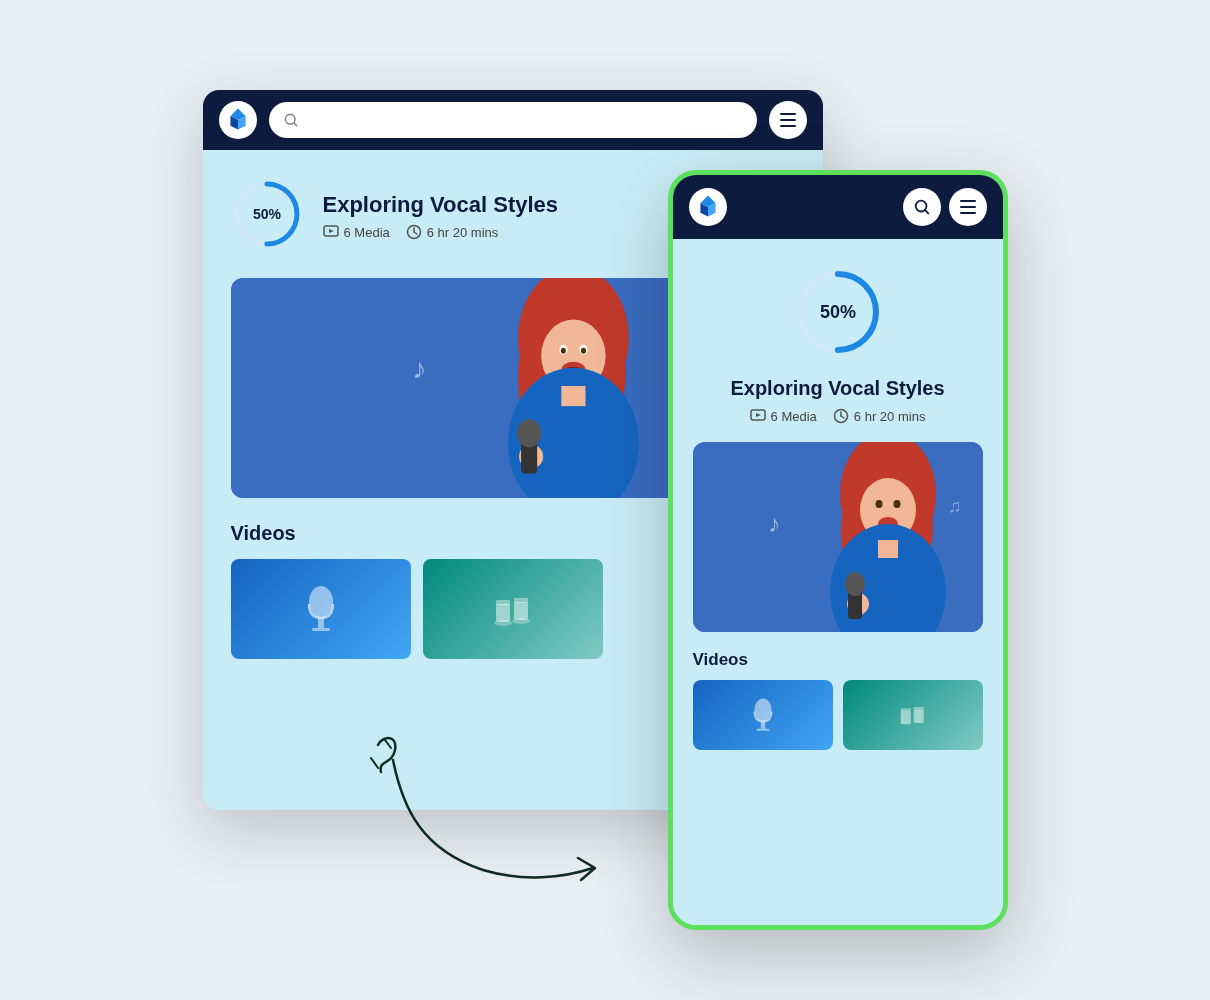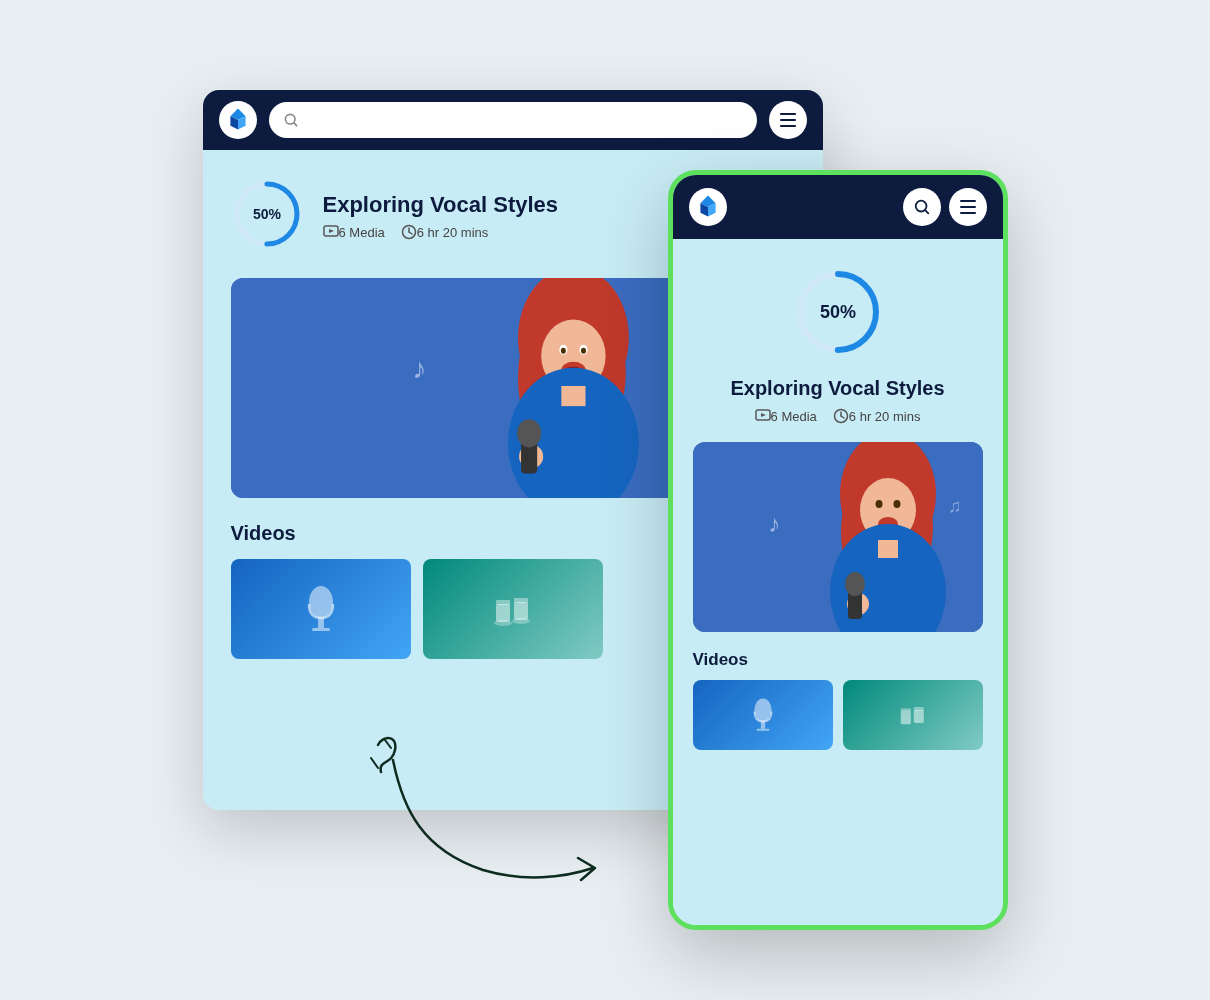--- a/index.html
+++ b/index.html
@@ -136,20 +136,21 @@
       display: flex;
       align-items: center;
       gap: 16px;
       font-size: 13px;
       color: #444;
     }
 
     .meta-item {
       display: flex;
       align-items: center;
+      gap: 5px;
       justify-content: center;
     }
 
     
     .hero-image {
       width: 100%;
       height: 220px;
       border-radius: 12px;
       overflow: hidden;
       margin-bottom: 24px;

